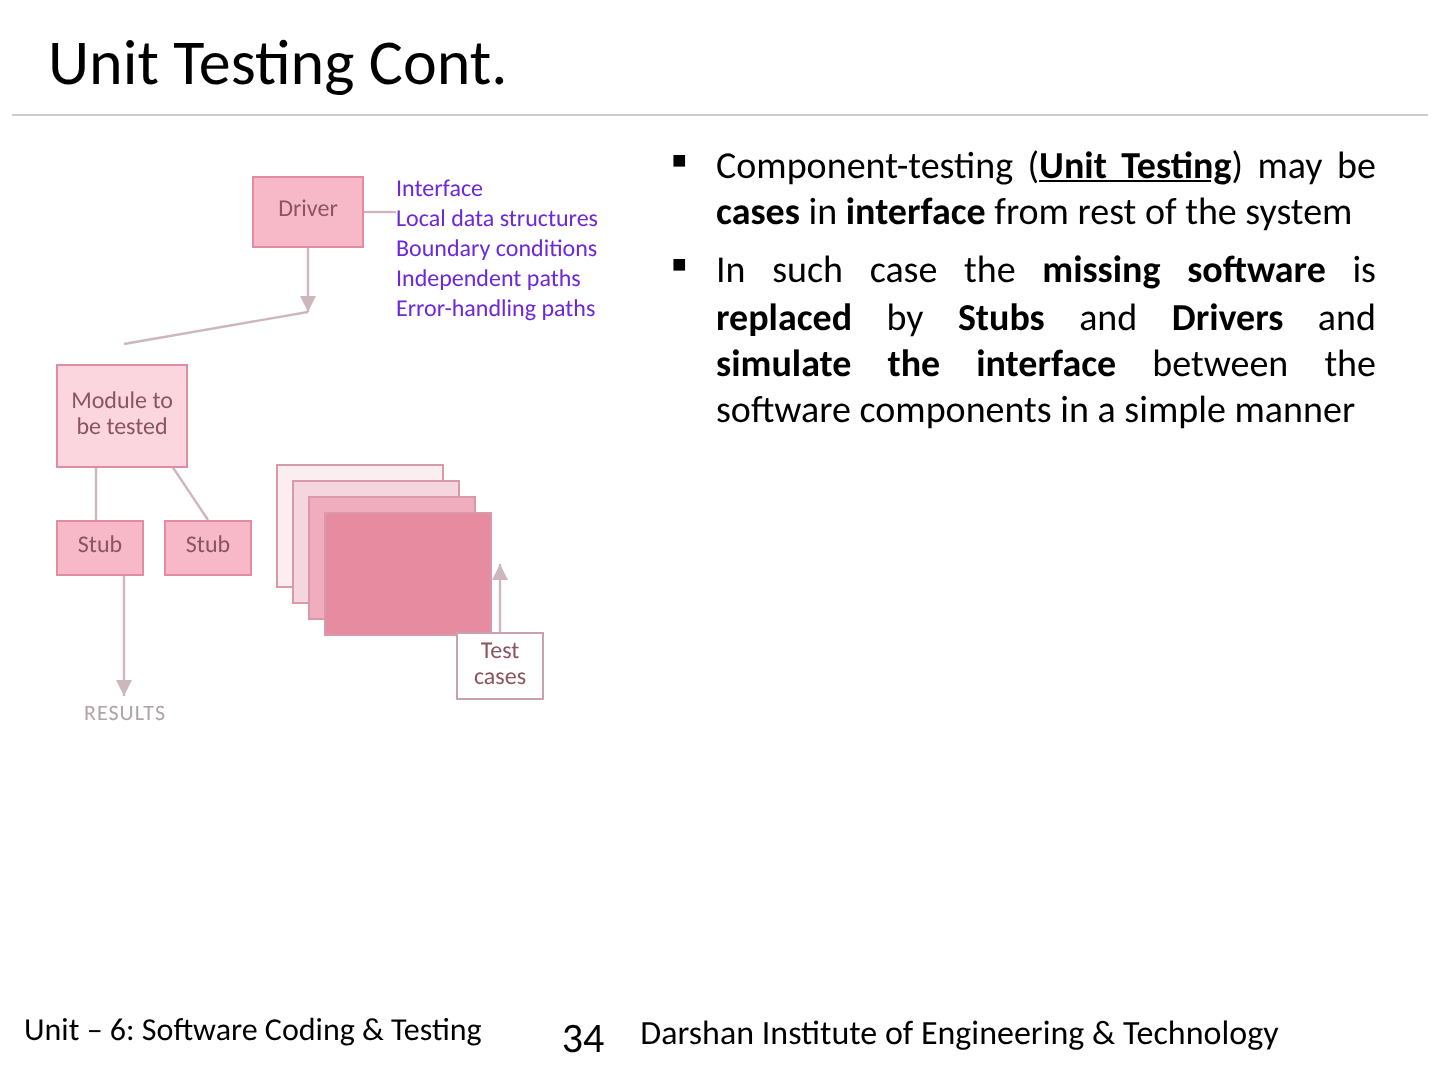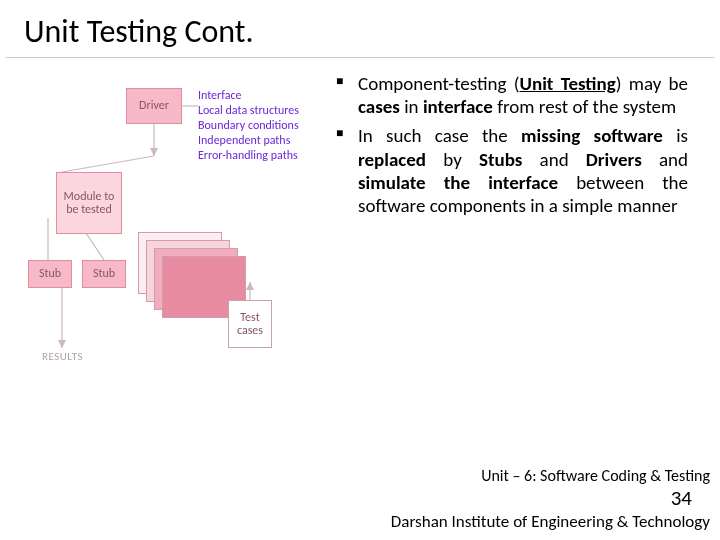--- a/index.html
+++ b/index.html
@@ -35,45 +35,45 @@
 
   
   .diagram { position: relative; width: 300px; height: 310px; margin-left: 8px; }
   .dbox {
     position: absolute; border: 1px solid #e18ca0;
     background: #fbd6df; font-size: 12px; color: #8a5560;
     display: flex; align-items: center; justify-content: center;
     text-align: center; line-height: 1.1;
   }
   .driver { left: 108px; top: 16px; width: 56px; height: 36px; background:#f7b9c8;}
-  .module { left: 10px; top: 100px; width: 66px; height: 62px; margin-left: 28px; }
+  .module { left: 10px; top: 110px; width: 66px; height: 52px; }
   .stub1  { left: 10px; top: 188px; width: 44px; height: 28px; background:#f7b9c8;}
   .stub2  { left: 64px; top: 188px; width: 44px; height: 28px; background:#f7b9c8;}
-  .tc     { left: 210px; top: 228px; width: 44px; height: 48px; background:#fff; border-color:#c9a2ad;}
+  .tc     { left: 210px; top: 244px; width: 44px; height: 34px; background:#fff; border-color:#c9a2ad;}
   .card {
     position: absolute; border: 1px solid #d89aaa;
     width: 84px; height: 62px;
   }
   .c1{ left:120px; top:160px; background:#faeef1; }
   .c2{ left:128px; top:168px; background:#f6d6de; }
   .c3{ left:136px; top:176px; background:#efadbd; }
   .c4{ left:144px; top:184px; background:#e78ba1; }
   .sidetext {
     position: absolute; font-size: 12px; color: #6d28d9; line-height: 1.25;
   }
   .iface { left: 180px; top: 16px; width: 130px; }
   .results { left: 24px; top: 278px; color:#b0a2a6; font-size:11px; letter-spacing:0.5px;}
   svg.lines { position:absolute; left:0; top:0; width:300px; height:310px; }
   svg.lines line { stroke:#cdb7bc; stroke-width:1.2; }
   .arrowhead { fill:#cdb7bc; }
 
   .footer {
     position: absolute; left: 0; bottom: 0; width: 100%;
-    display: flex; align-items: flex-end;
-    padding: 6px 10px 8px 12px; font-size: 16px; flex-direction: column;
+    display: flex; align-items: flex-start;
+    padding: 6px 10px 8px 12px; font-size: 16px;
   }
   .footer .unit { flex: 0 0 auto; }
   .footer .pg { flex: 0 0 auto; margin: 0 18px 0 40px; font-size: 21px; }
   .footer .inst { flex: 1; font-size: 17px; }
 </style>
 </head>
 <body>
 
 <div class="title">Unit Testing Cont.</div>
 

